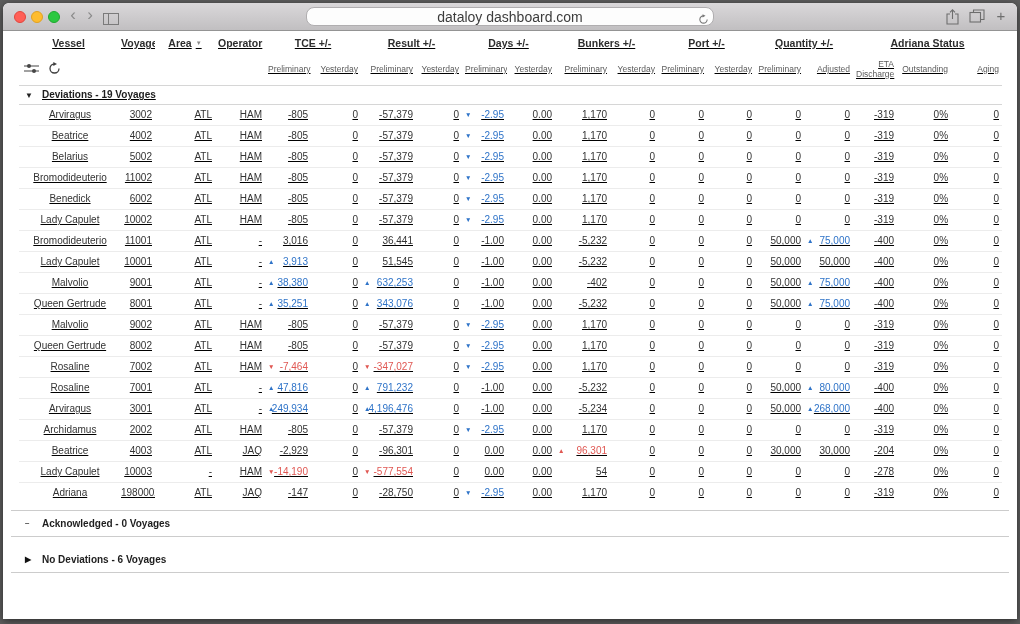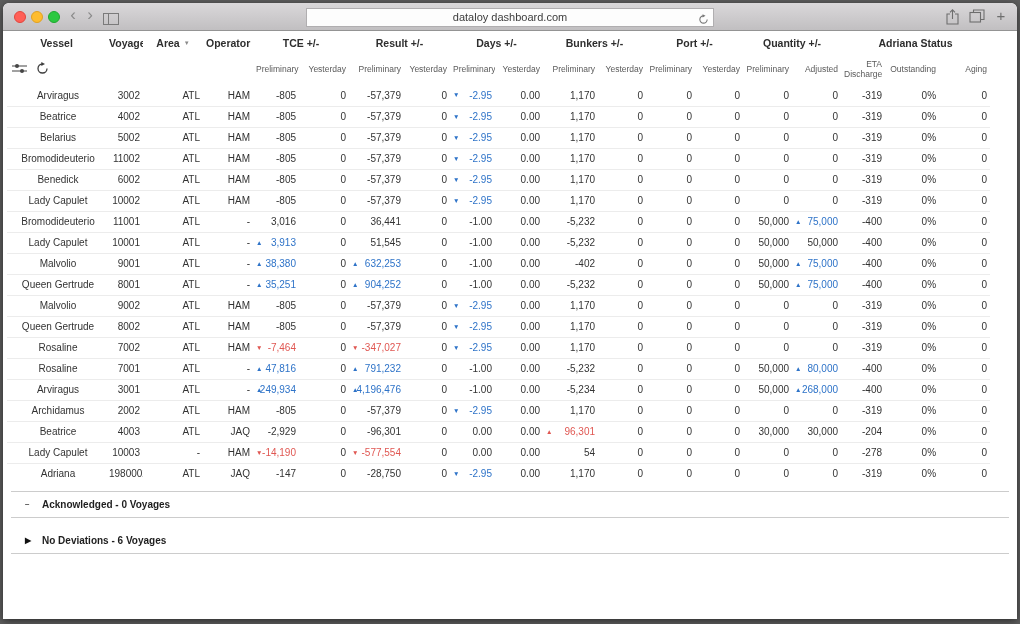--- a/index.html
+++ b/index.html
@@ -27,38 +27,38 @@
   .tl-min   { left:28px;  background:#febc2e; border:1px solid #dfa123; }
   .tl-zoom  { left:45px;  background:#2bc840; border:1px solid #1fa82f; }
   .navbtn { position:absolute; top:2px; font-size:17px; color:#8b8b8b; cursor:pointer; width:14px; text-align:center; }
   .nav-back { left:63px; } .nav-fwd { left:80px; }
   .sidebar-btn { position:absolute; left:100px; top:8px; cursor:pointer; }
   .addr-wrap {
     position:absolute; left:50%; top:4px; transform:translateX(-50%);
     width:408px; height:19px;
   }
   .addr-wrap input {
-    width:100%; height:19px; border:1px solid #b0aeb0; border-radius:0;
+    width:100%; height:19px; border:1px solid #b0aeb0; border-radius:8px;
     background:#fdfdfd; font-family:"Liberation Sans",sans-serif;
-    font-size:11px; color:#3c3c3c; text-align:center; padding:0 18px; outline:none;
+    font-size:14px; color:#3c3c3c; text-align:center; padding:0 18px; outline:none;
   }
   .addr-reload { position:absolute; right:5px; top:4px; cursor:pointer; }
   .tb-right { position:absolute; top:6px; cursor:pointer; }
   .share-btn { right:58px; } .tabs-btn { right:32px; }
   .newtab-btn { right:8px; top:4px; font-size:15px; color:#6e6e6e; width:16px; text-align:center; }
   
   .page { height:587px; background:#fff; position:relative; }
   .page-header { position:relative; height:40px; }
   .logo {
     position:absolute; left:15px; top:6px;
     font-size:22px; font-weight:bold; letter-spacing:0.3px; color:#e8116b;
   }
   .dash-reload { position:absolute; right:16px; top:12px; cursor:pointer; }
   
-  table { border-collapse:collapse; table-layout:fixed; width:983px; margin-left:4px; }
+  table { border-collapse:collapse; table-layout:fixed; width:983px; margin-left:16px;text-decoration:underline; }
   th, td { padding:0 3px; white-space:nowrap; overflow:hidden; }
   .group-row th {
     height:24px; font-size:10.5px; font-weight:bold; color:#2e2e2e;
     text-align:center; vertical-align:middle; cursor:pointer;
   }
   .filter { font-size:6px; color:#8a8a8a; margin-left:4px; vertical-align:2px; cursor:pointer; }
   .sub-row th {
     height:30px; font-size:8.5px; font-weight:normal; color:#5a5a5a;
     text-align:right; vertical-align:middle; line-height:1.15; white-space:normal;
   }
@@ -191,20 +191,23 @@
             <th>Preliminary</th>
             <th>Yesterday</th>
             <th>Preliminary</th>
             <th>Adjusted</th>
             <th>ETA Discharge</th>
             <th>Outstanding</th>
             <th>Aging</th>
           </tr>
         </thead>
       <tbody id="grid-body">
+          <tr class="section-row">
+            <td colspan="19"><span class="tri">▼</span><span>Deviations - 19 Voyages</span></td>
+          </tr>
           <tr class="data">
             <td class="left">Arviragus</td>
             <td class="num">3002</td>
             <td class="center">ATL</td>
             <td class="center">HAM</td>
             <td class="num">-805</td>
             <td class="num">0</td>
             <td class="num">-57,379</td>
             <td class="num">0</td>
             <td class="num"><span class="arr blue">▼</span><span class="blue">-2.95</span></td>
@@ -387,21 +390,21 @@
             <td class="num">0%</td>
             <td class="num">0</td>
           </tr>
           <tr class="data">
             <td class="left">Queen Gertrude</td>
             <td class="num">8001</td>
             <td class="center">ATL</td>
             <td class="center">-</td>
             <td class="num"><span class="arr blue">▲</span><span class="blue">35,251</span></td>
             <td class="num">0</td>
-            <td class="num"><span class="arr blue">▲</span><span class="blue">904,252</span></td>
+            <td class="num"><span class="arr blue">▲</span><span class="blue">343,076</span></td>
             <td class="num">0</td>
             <td class="num">-1.00</td>
             <td class="num">0.00</td>
             <td class="num">-5,232</td>
             <td class="num">0</td>
             <td class="num">0</td>
             <td class="num">0</td>
             <td class="num">50,000</td>
             <td class="num"><span class="arr blue">▲</span><span class="blue">75,000</span></td>
             <td class="num">-400</td>

